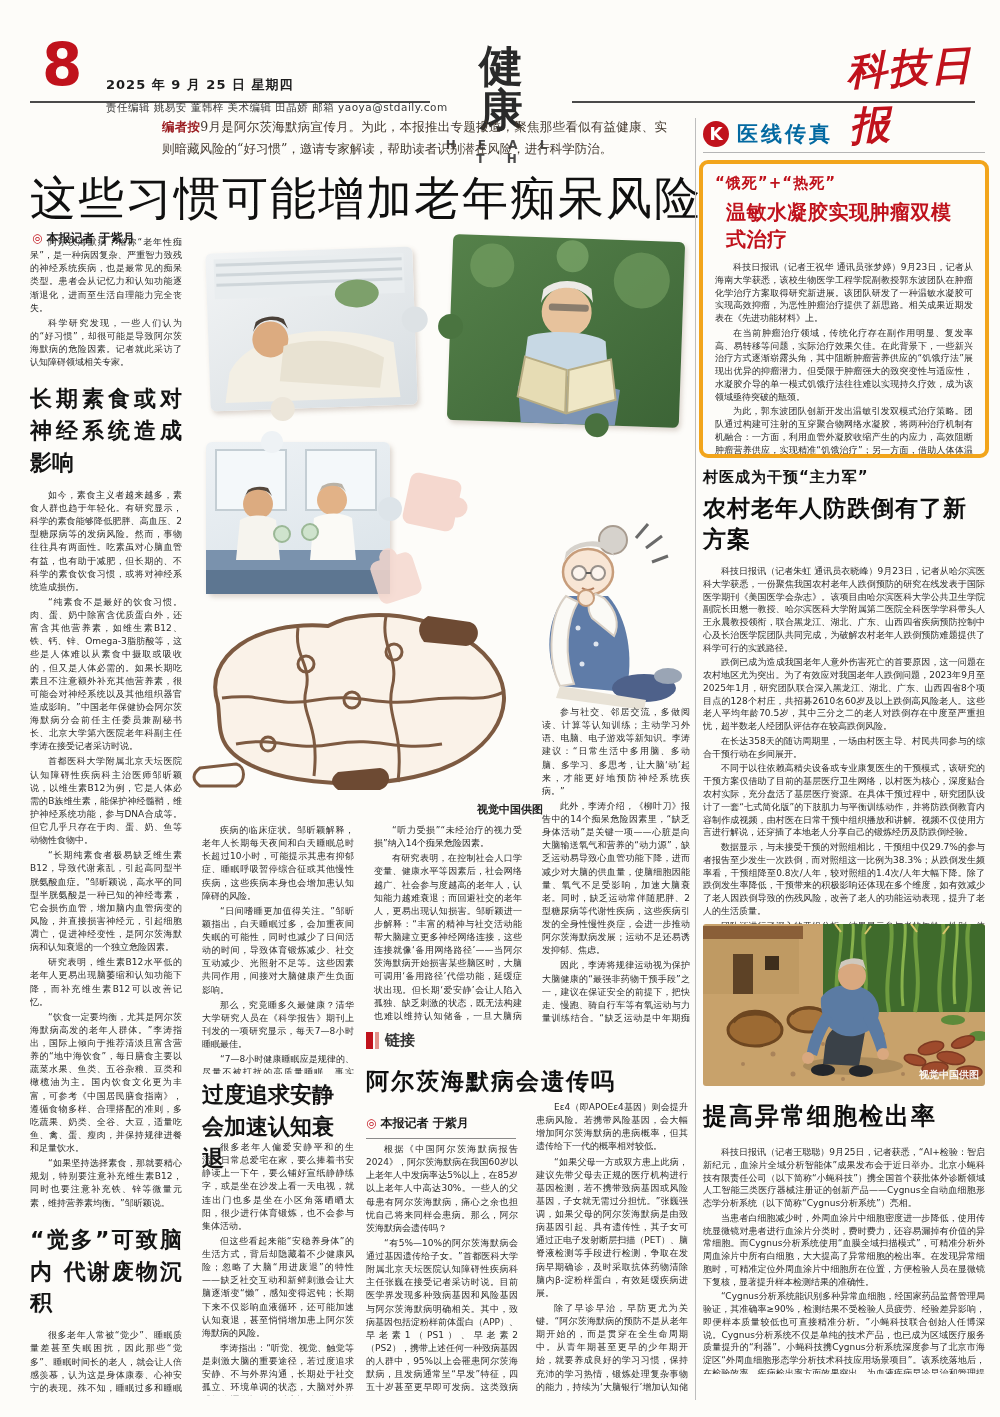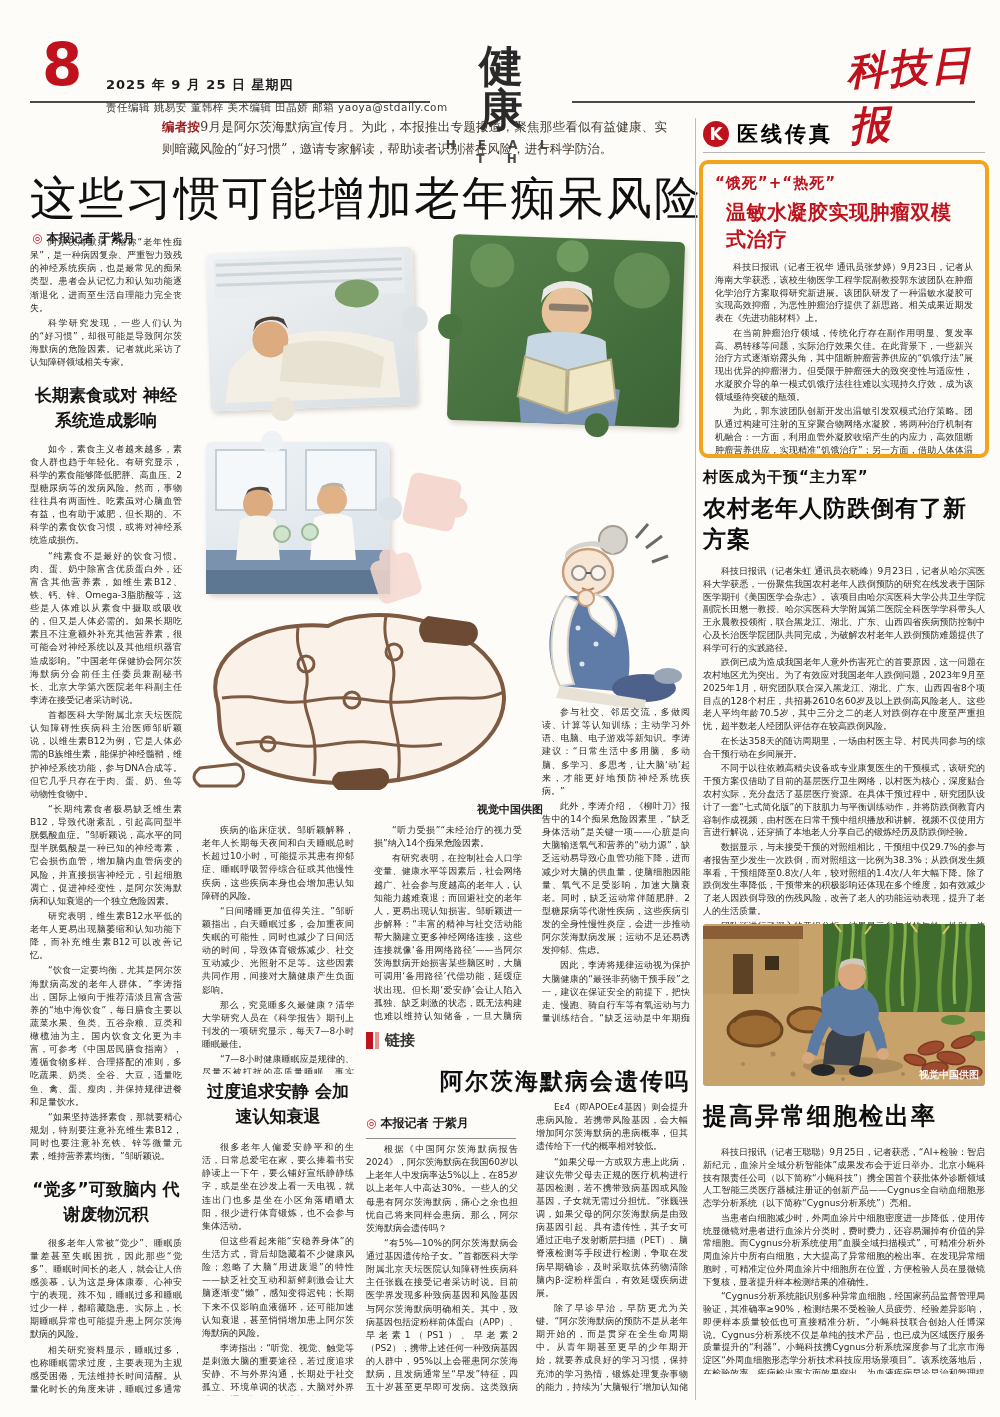--- a/index.html
+++ b/index.html
@@ -18,33 +18,33 @@
   
   .ednote{font-family:"DejaVu Serif","Liberation Serif",serif;font-size:12.5px;line-height:1.75;
           color:#43382e;text-align:justify;}
   .ednote .lbl{font-weight:bold;color:#9a1b1f;}
   
   .mainhead{font-size:46px;font-weight:400;color:#101010;letter-spacing:2px;text-align:center;white-space:nowrap;}
   .byline{font-size:12px;font-weight:bold;color:#1c1c1c;}
   .byline .dot{color:#c0121c;margin-right:4px;}
   .col{overflow:hidden;text-align:justify;}
   .para{margin:0 0 2px 0;font-size:9px;line-height:1.46;text-indent:2em;}
-  .subhead{font-size:17px;font-weight:900;color:#141414;text-align:center;line-height:1.45;margin:14px 0 10px;}
+  .subhead{font-size:22px;font-weight:900;color:#141414;line-height:1.45;margin:14px 0 10px;}
   .caption{font-size:11px;font-weight:bold;color:#222;}
   
   .linktag{display:flex;align-items:center;gap:6px;font-size:15px;font-weight:bold;color:#333;}
   .bar-r{width:7px;height:17px;background:#c0121c;display:inline-block;}
   .bar-p{width:4px;height:17px;background:#e2938b;display:inline-block;}
-  .linkhead{font-size:23px;font-weight:900;color:#101010;text-align:right;letter-spacing:2px;}
+  .linkhead{font-size:23px;font-weight:900;color:#101010;text-align:left;letter-spacing:2px;}
   .thinrule{background:#8a8a8a;height:1px;}
   
   .sideline{background:#bdbdbd;width:1px;}
   .klogo{width:26px;height:26px;border-radius:50%;background:#c0121c;color:#fff;font-weight:900;
          font-size:17px;display:flex;align-items:center;justify-content:center;}
-  .sectitle{font-size:21px;font-weight:900;color:#000000;letter-spacing:3px;}
+  .sectitle{font-size:21px;font-weight:900;color:#0369a1;letter-spacing:3px;}
   .hotbox{border:4px solid #f2a51c;border-radius:9px;background:#fdfcf9;box-sizing:border-box;padding:10px 12px;overflow:hidden;}
   .kick-red{font-size:15px;font-weight:bold;color:#c0121c;letter-spacing:1px;}
   .head-red{font-size:20px;font-weight:900;color:#c0121c;letter-spacing:.5px;margin:6px 11px 8px;}
   .kick-blk{font-size:15px;font-weight:bold;color:#141414;letter-spacing:1px;}
   .head-blk{font-size:23px;font-weight:900;color:#0e0e0e;letter-spacing:1px;margin:6px 0 10px;}
   .head-blk2{font-size:24px;font-weight:900;color:#0e0e0e;letter-spacing:2px;line-height:1.5;}
   .sidebody{text-align:justify;overflow:hidden;}
   .sidebody .para{font-size:9px;line-height:1.42;}
   
   .photo{position:absolute;border-radius:6px;box-shadow:2px 3px 5px rgba(120,90,70,.25);}

